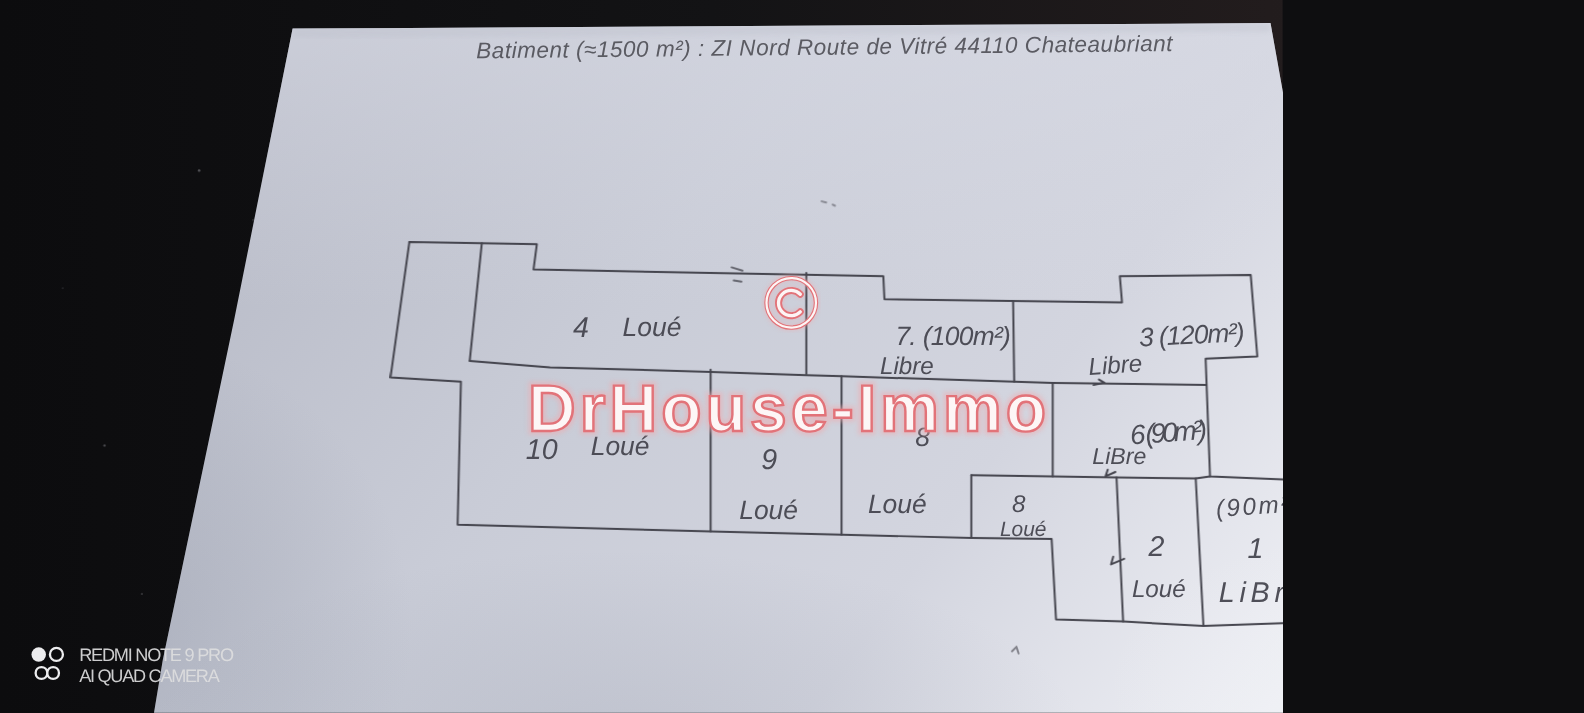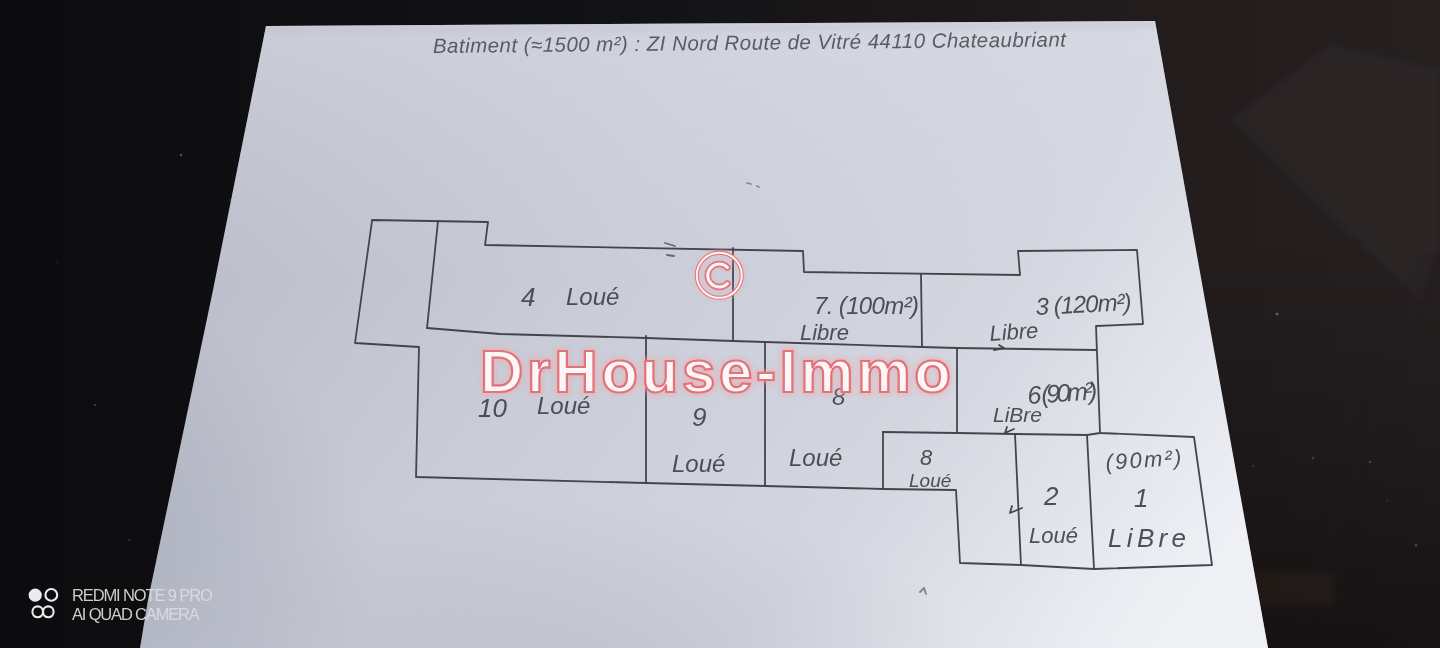--- a/index.html
+++ b/index.html
@@ -1,16 +1,16 @@
 <!DOCTYPE html>
 <html><head>
 <meta charset="utf-8">
 <style>
 html,body{margin:0;padding:0;background:#0e0e10;}
-#stage{width:1440px;height:648px;overflow:hidden;position:relative;}
+#stage{width:1166px;height:648px;overflow:hidden;position:relative;}
 text{font-family:"Liberation Sans",sans-serif;}
 </style>
 </head>
 <body>
 <div id="stage">
 <svg width="1440" height="648" viewBox="0 0 1440 648" xmlns="http://www.w3.org/2000/svg">
 <defs>
 <linearGradient id="tableg" x1="0" y1="0" x2="1" y2="0">
 <stop offset="0" stop-color="#0c0c0e"></stop>
 <stop offset="0.45" stop-color="#131315"></stop>

